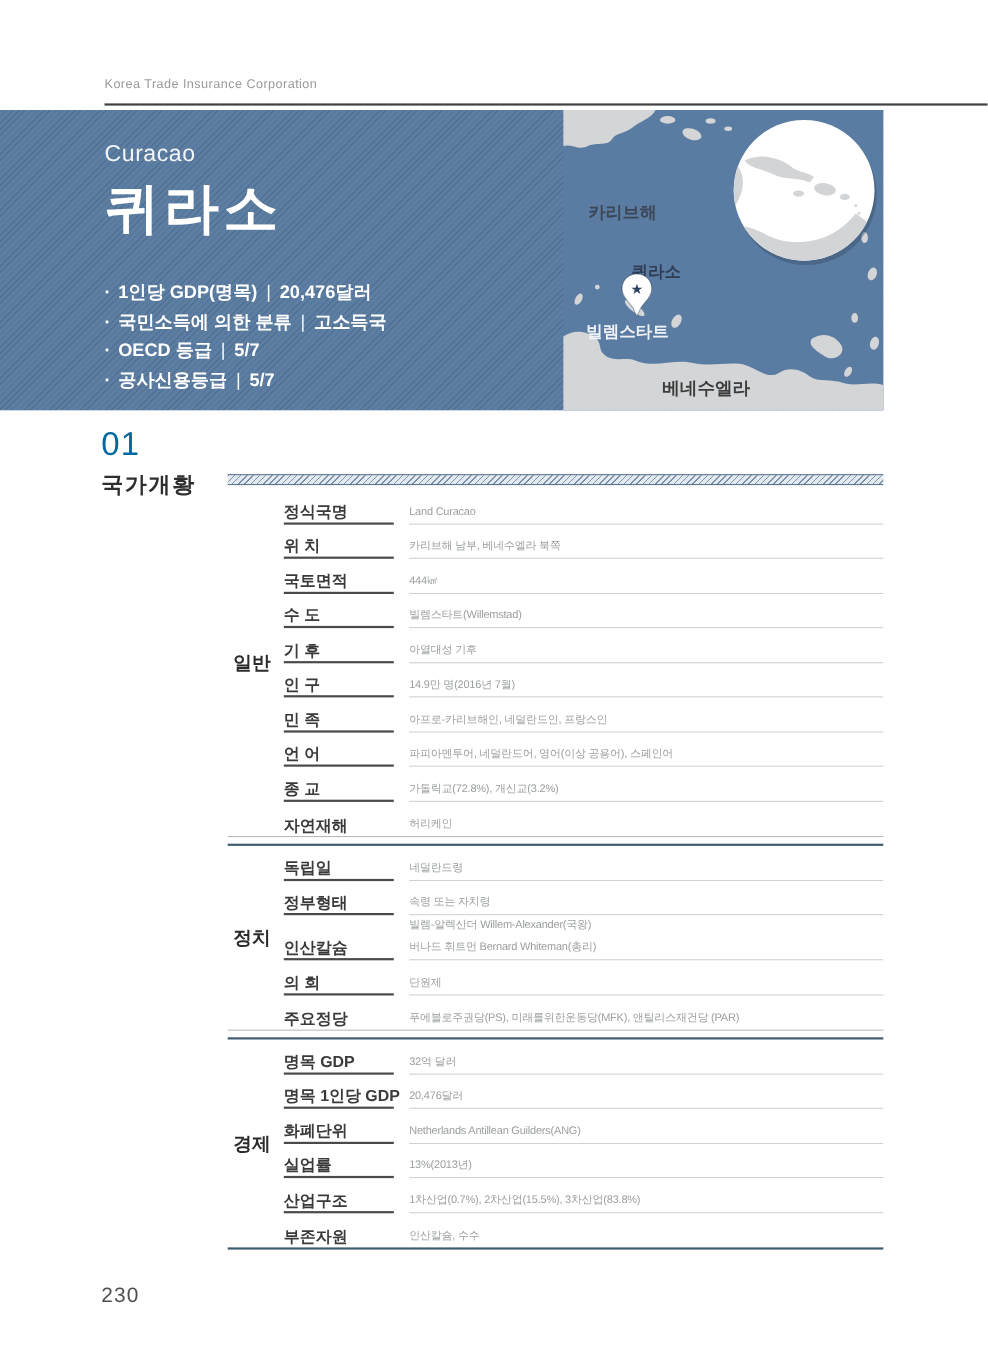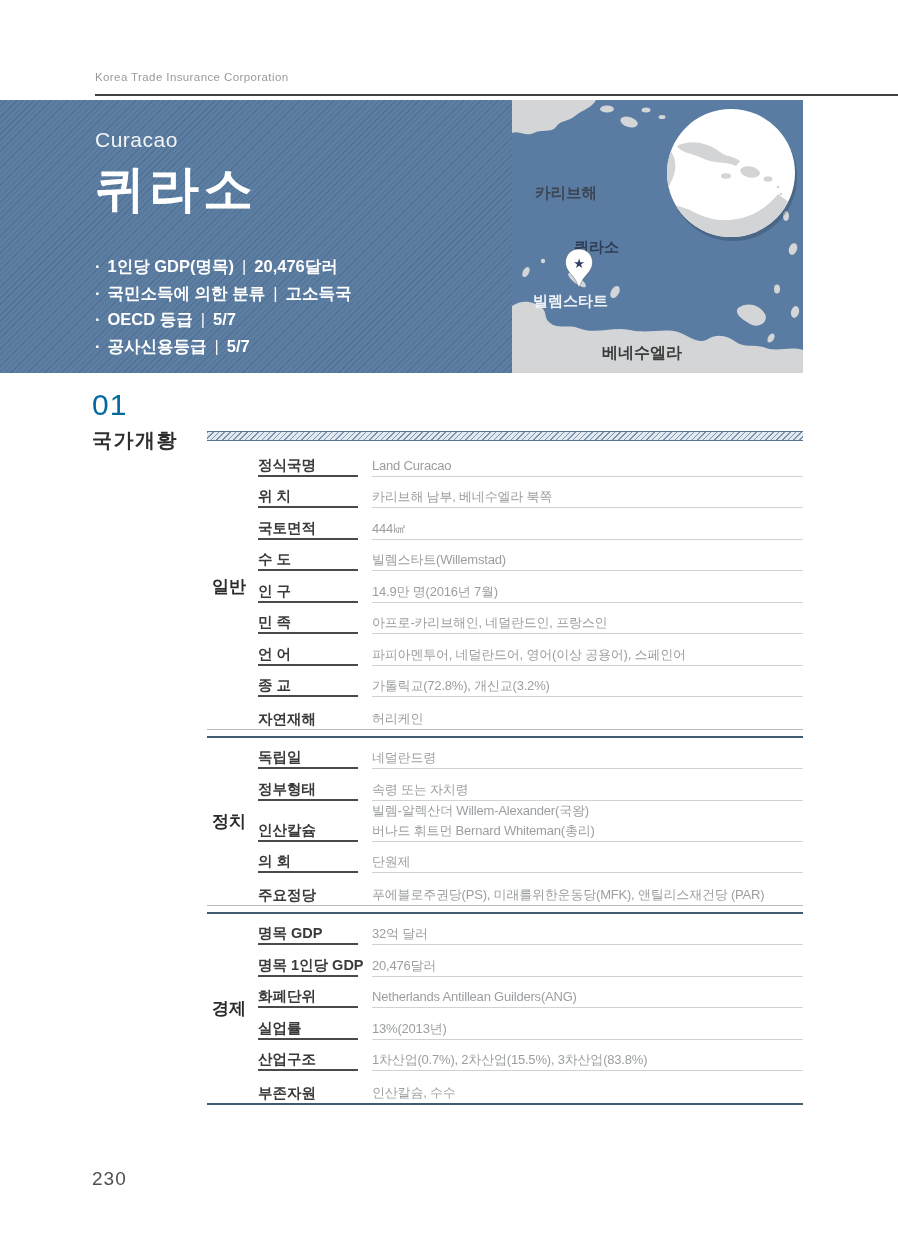--- a/index.html
+++ b/index.html
@@ -37,21 +37,21 @@
              margin-bottom:4px;box-sizing:border-box;}
   .group{display:flex;border-bottom:1px solid #b9bcbf;}
   .group + .group{border-top:2px solid #3f5c71;margin-top:6px;}
   .group:last-child{border-bottom:2px solid #3f5c71;}
   .group-name{width:51px;display:flex;align-items:center;font-size:17px;font-weight:bold;color:#2b2b2b;
               padding-left:5px;box-sizing:border-box;}
   .rows{flex:1;display:flex;flex-direction:column;}
   .row{display:flex;min-height:31.5px;align-items:flex-end;}
   .row-label{width:100px;display:flex;align-items:center;font-size:14.5px;font-weight:bold;color:#3a3a3a;
              border-bottom:2px solid #4a4a4a;white-space:nowrap;box-sizing:border-box;}
-  .row-value{flex:1;margin-left:14px;display:flex;align-items:center;font-size:13px;color:#9b9ea0;
+  .row-value{flex:1;margin-left:14px;display:flex;align-items:center;font-size:10px;color:#9b9ea0;
              border-bottom:1px solid #d0d2d4;white-space:pre-line;line-height:20px;letter-spacing:-.2px;}
   .row.last .row-label,.row.last .row-value{border-bottom:none;}
 
   
   .page-num{position:absolute;left:92px;top:1168px;font-size:19px;color:#4f4f4f;letter-spacing:1px;}
 </style>
 </head>
 <body>
 
 <div class="page">
@@ -172,20 +172,24 @@
   <div class="row">
     <div class="row-label">국토면적</div>
     <div class="row-value">444㎢</div>
   </div>
 
   <div class="row">
     <div class="row-label">수 도</div>
     <div class="row-value">빌렘스타트(Willemstad)</div>
   </div>
 
+  <div class="row">
+    <div class="row-label">기 후</div>
+    <div class="row-value">아열대성 기후</div>
+  </div>
 
   <div class="row">
     <div class="row-label">인 구</div>
     <div class="row-value">14.9만 명(2016년 7월)</div>
   </div>
 
   <div class="row">
     <div class="row-label">민 족</div>
     <div class="row-value">아프로-카리브해인, 네덜란드인, 프랑스인</div>
   </div>

